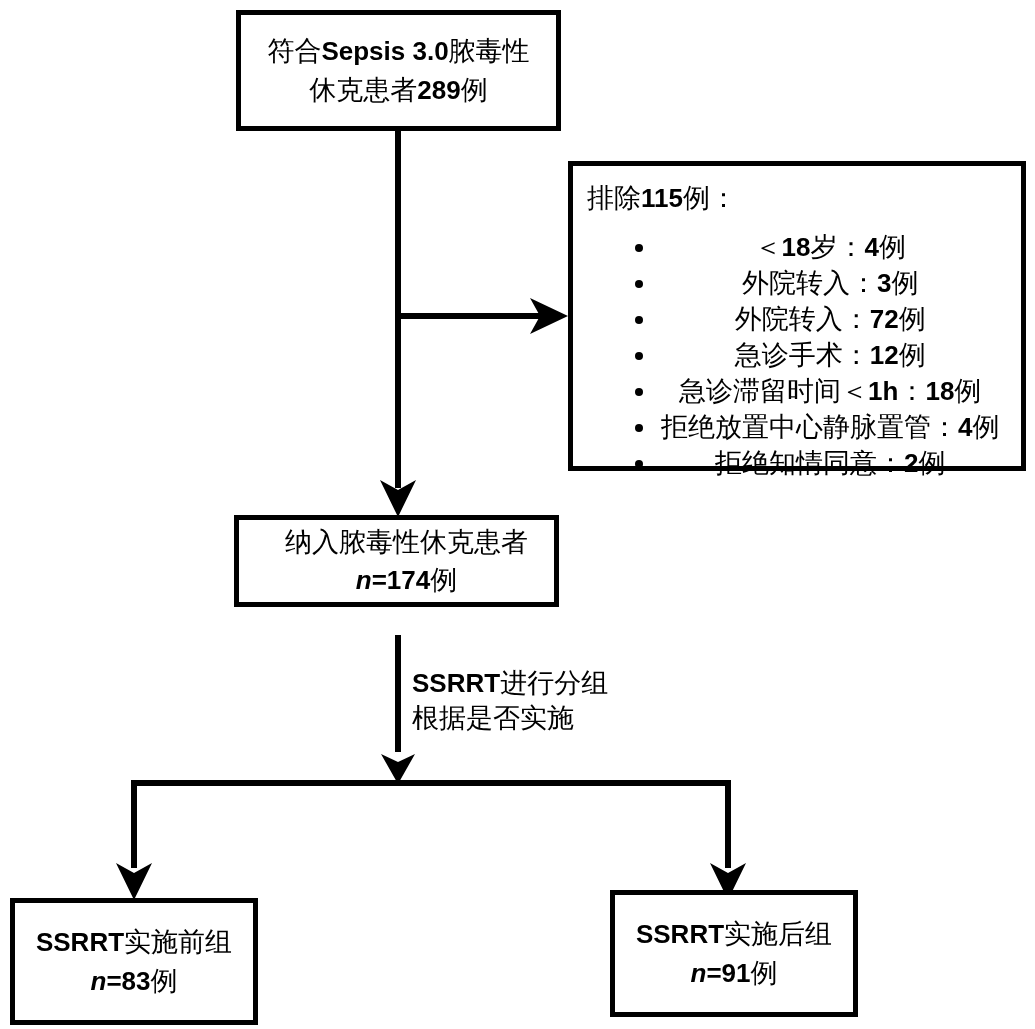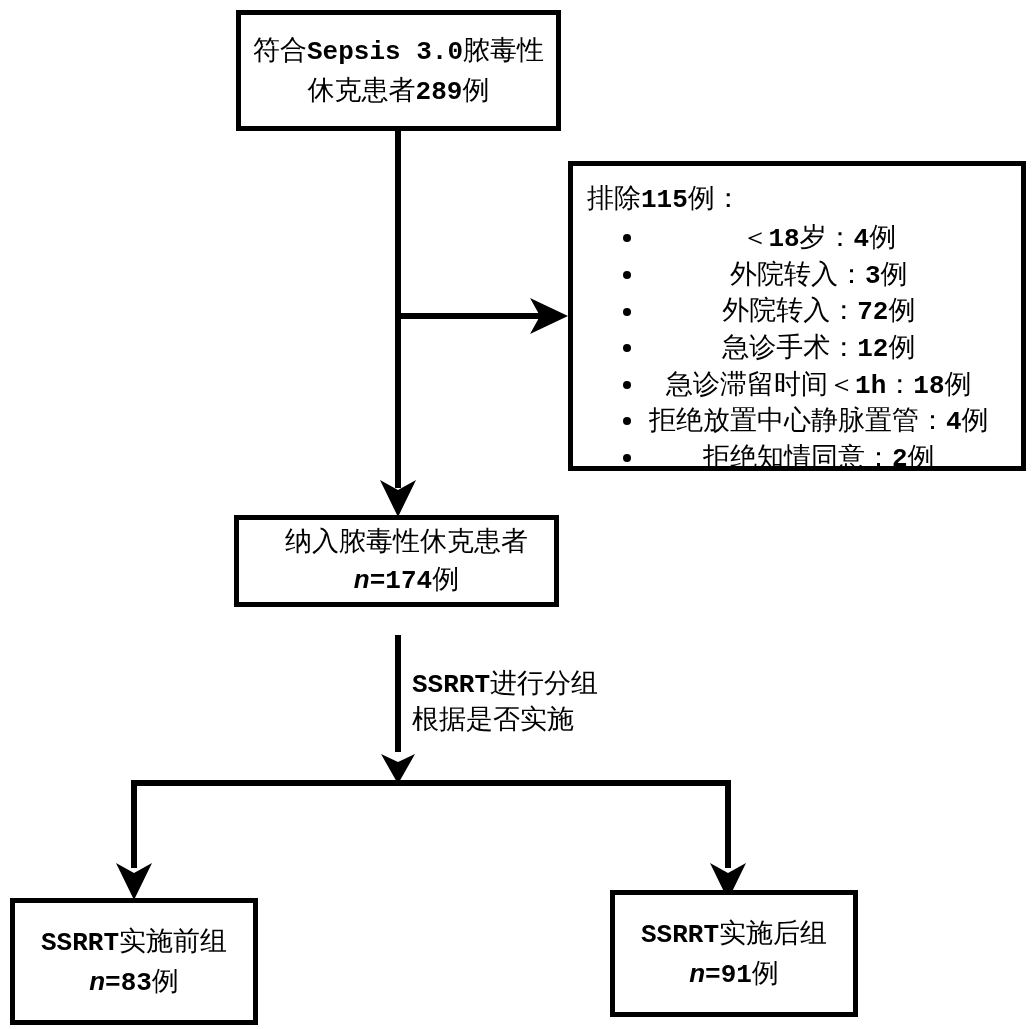--- a/index.html
+++ b/index.html
@@ -36,21 +36,21 @@
     text-align: center;
     color: #000000;
   }
   .node-line {
     font-family: "Liberation Serif", serif;
     font-size: 27px;
     line-height: 1.42;
     white-space: nowrap;
   }
   .lat {
-    font-family: Liberation Mono, monospace;
+    font-family: Liberation Sans, sans-serif;
     font-weight: bold;
     font-size: 26px;
   }
   .lat-i {
     font-family: "Liberation Sans", sans-serif;
     font-weight: bold;
     font-style: italic;
     font-size: 26px;
   }
 
@@ -77,21 +77,21 @@
   
   #excluded-heading {
     font-family: "Liberation Serif", serif;
     font-size: 27px;
     line-height: 1.2;
     margin: 0 0 4px 0;
     white-space: nowrap;
   }
   ul.excl-list {
     list-style: none;
-    margin: 0;
+    margin: 12px;
     padding: 0 0 0 34px;
   }
   ul.excl-list li {
     font-family: "Liberation Serif", serif;
     font-size: 27px;
     line-height: 1.33;
     white-space: nowrap;
     position: relative;
     padding-left: 28px;
   }

